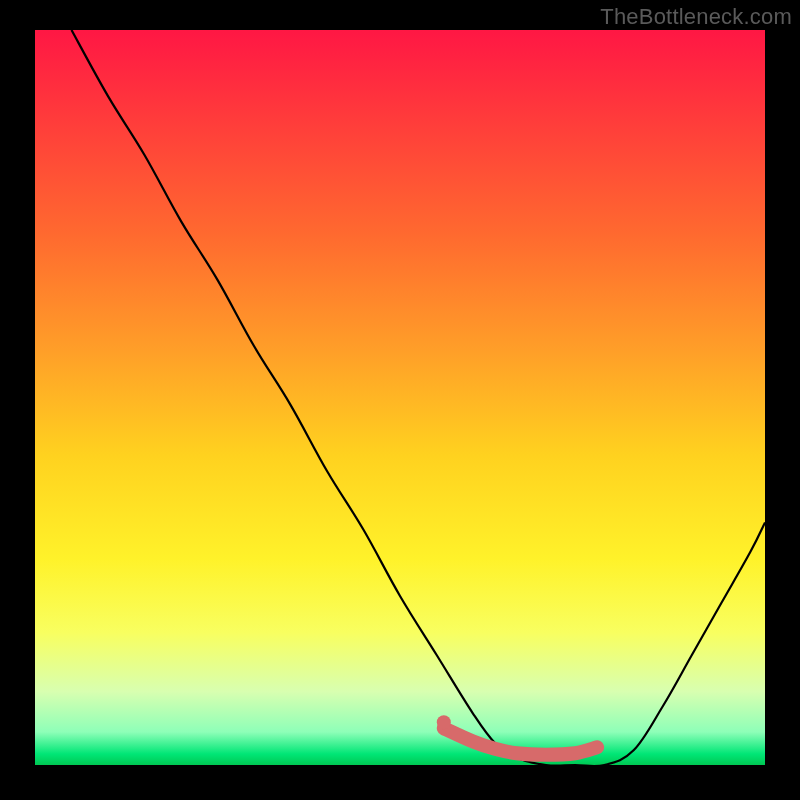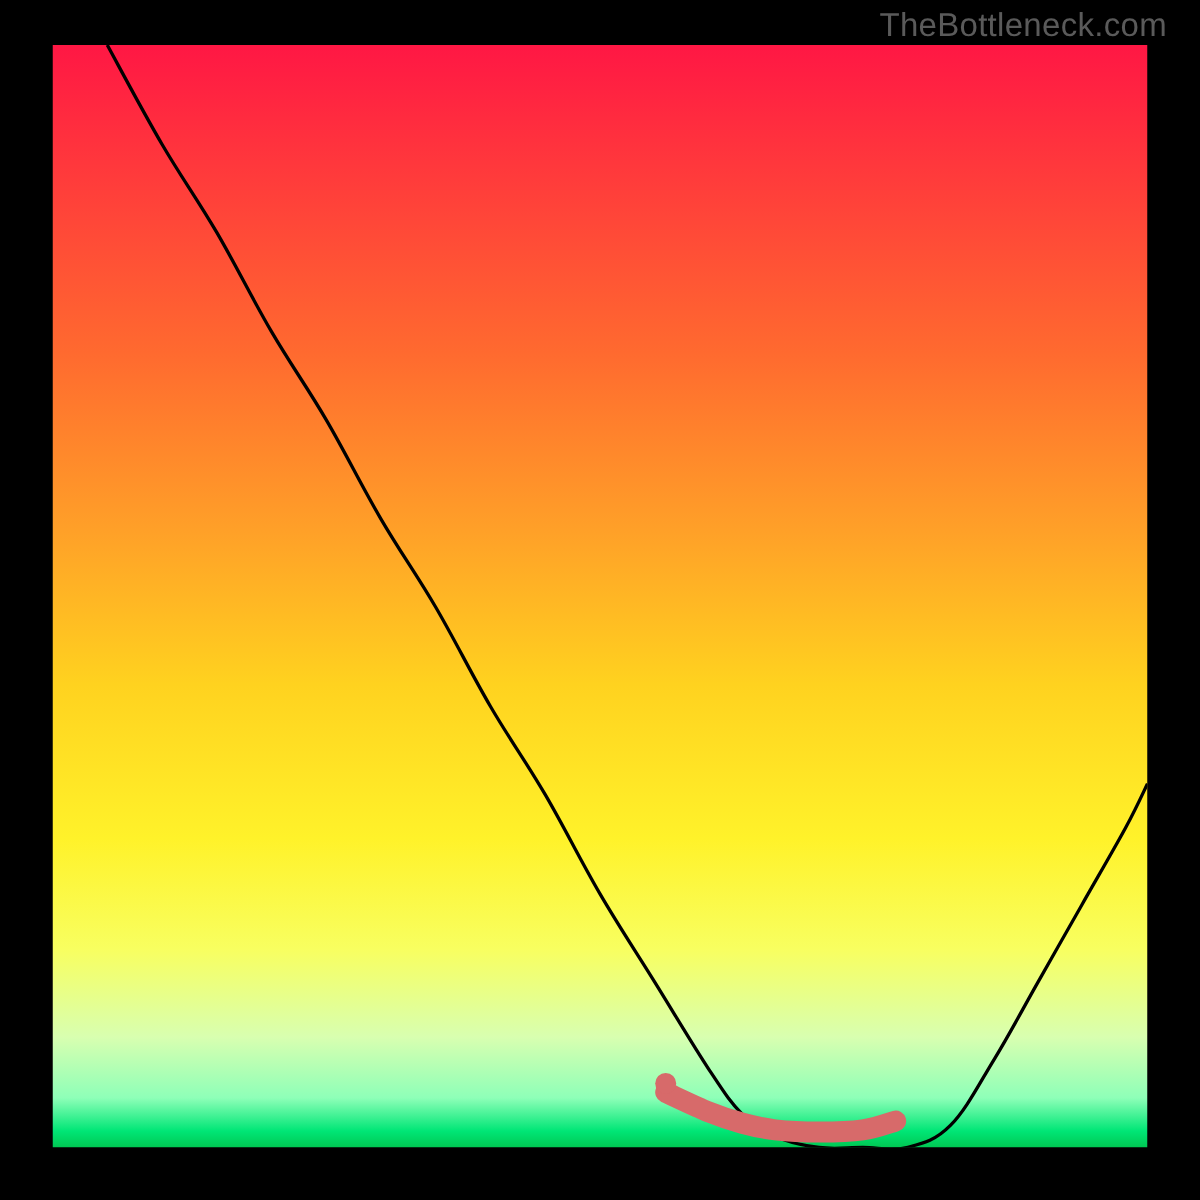--- a/index.html
+++ b/index.html
@@ -13,21 +13,21 @@
   }
   .frame {
     position: relative;
     width: 800px;
     height: 800px;
     background: #000;
   }
   .watermark {
     position: absolute;
     top: 4px;
-    right: 22px;
+    right: 8px;
     color: #5a5a5a;
     font-size: 22px;
     font-weight: 500;
     letter-spacing: 0.2px;
     z-index: 10;
     user-select: none;
     margin-left: 44px;
   }
   .plot-wrap {
     position: absolute;

